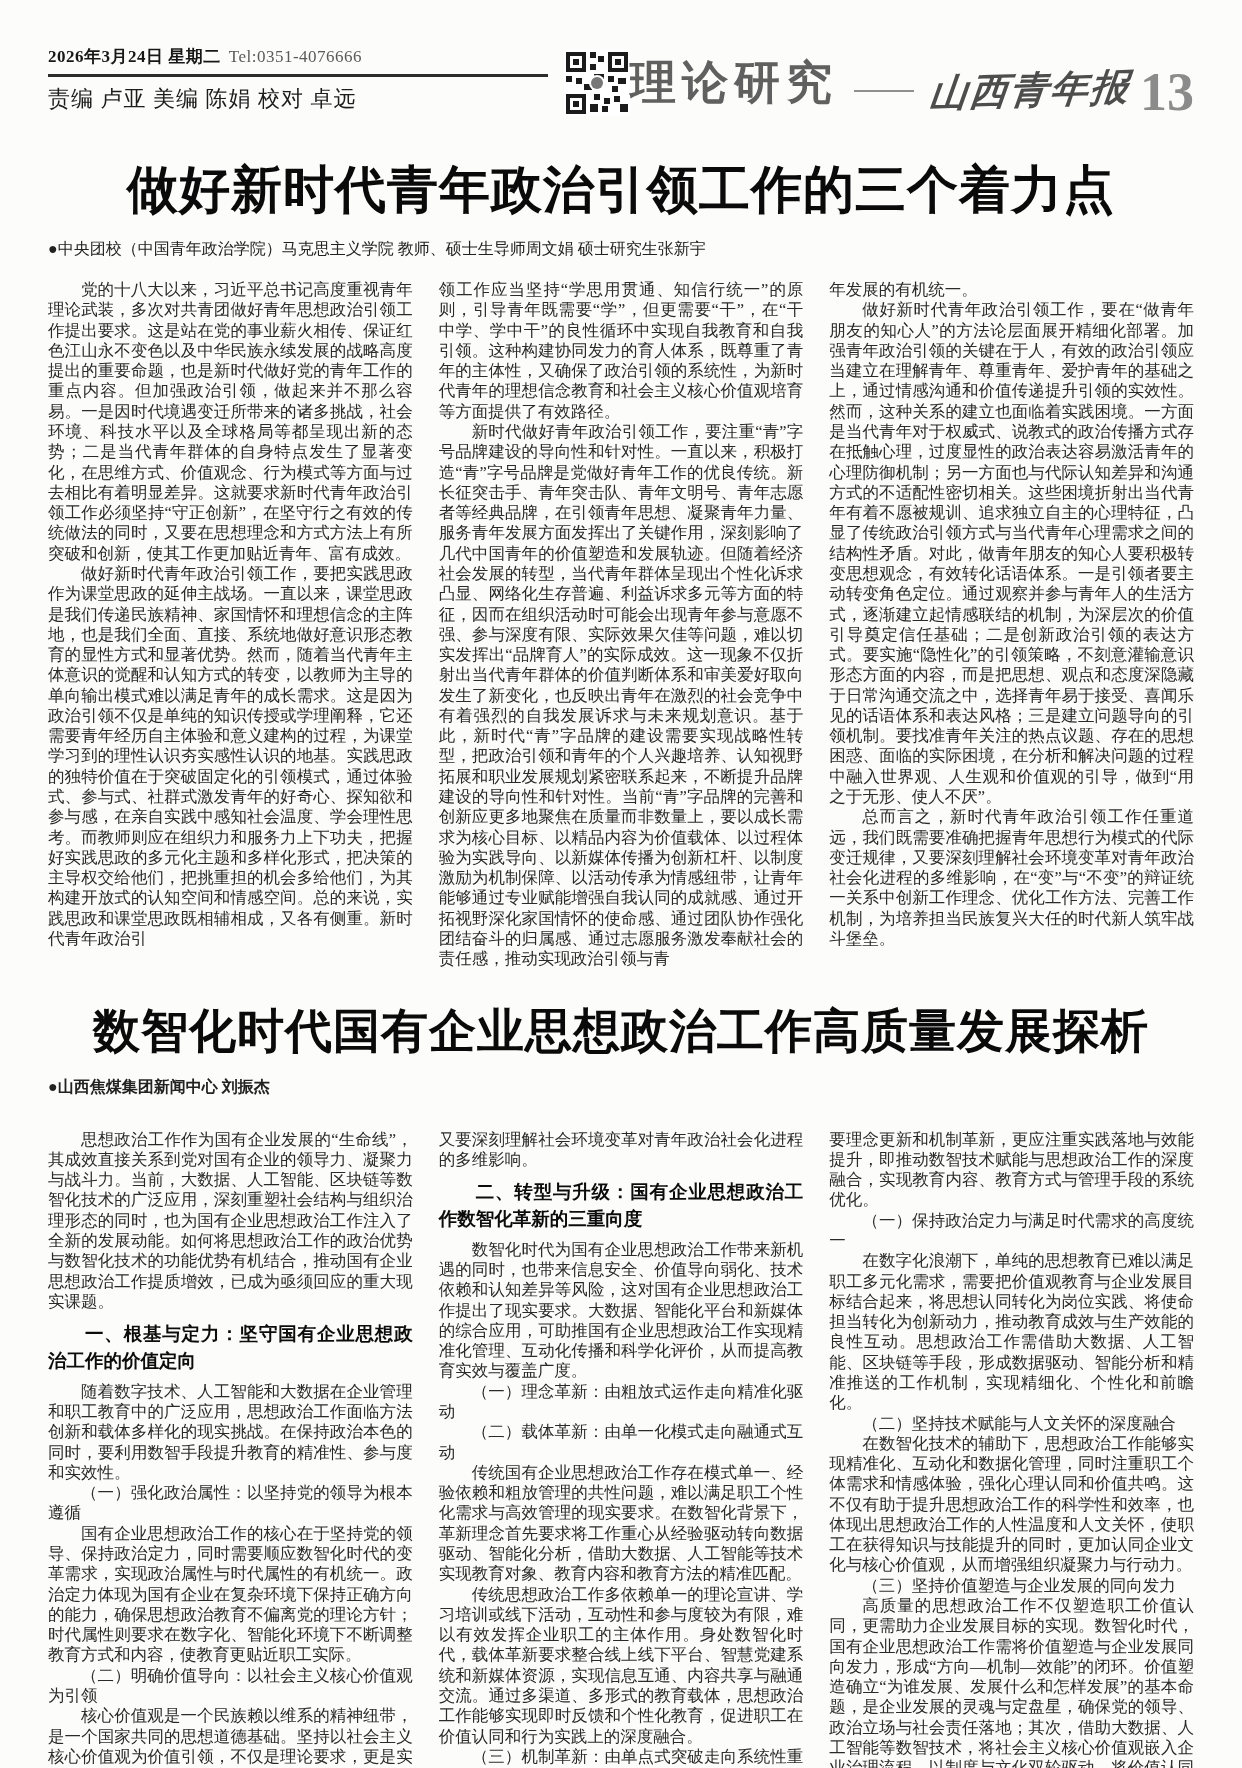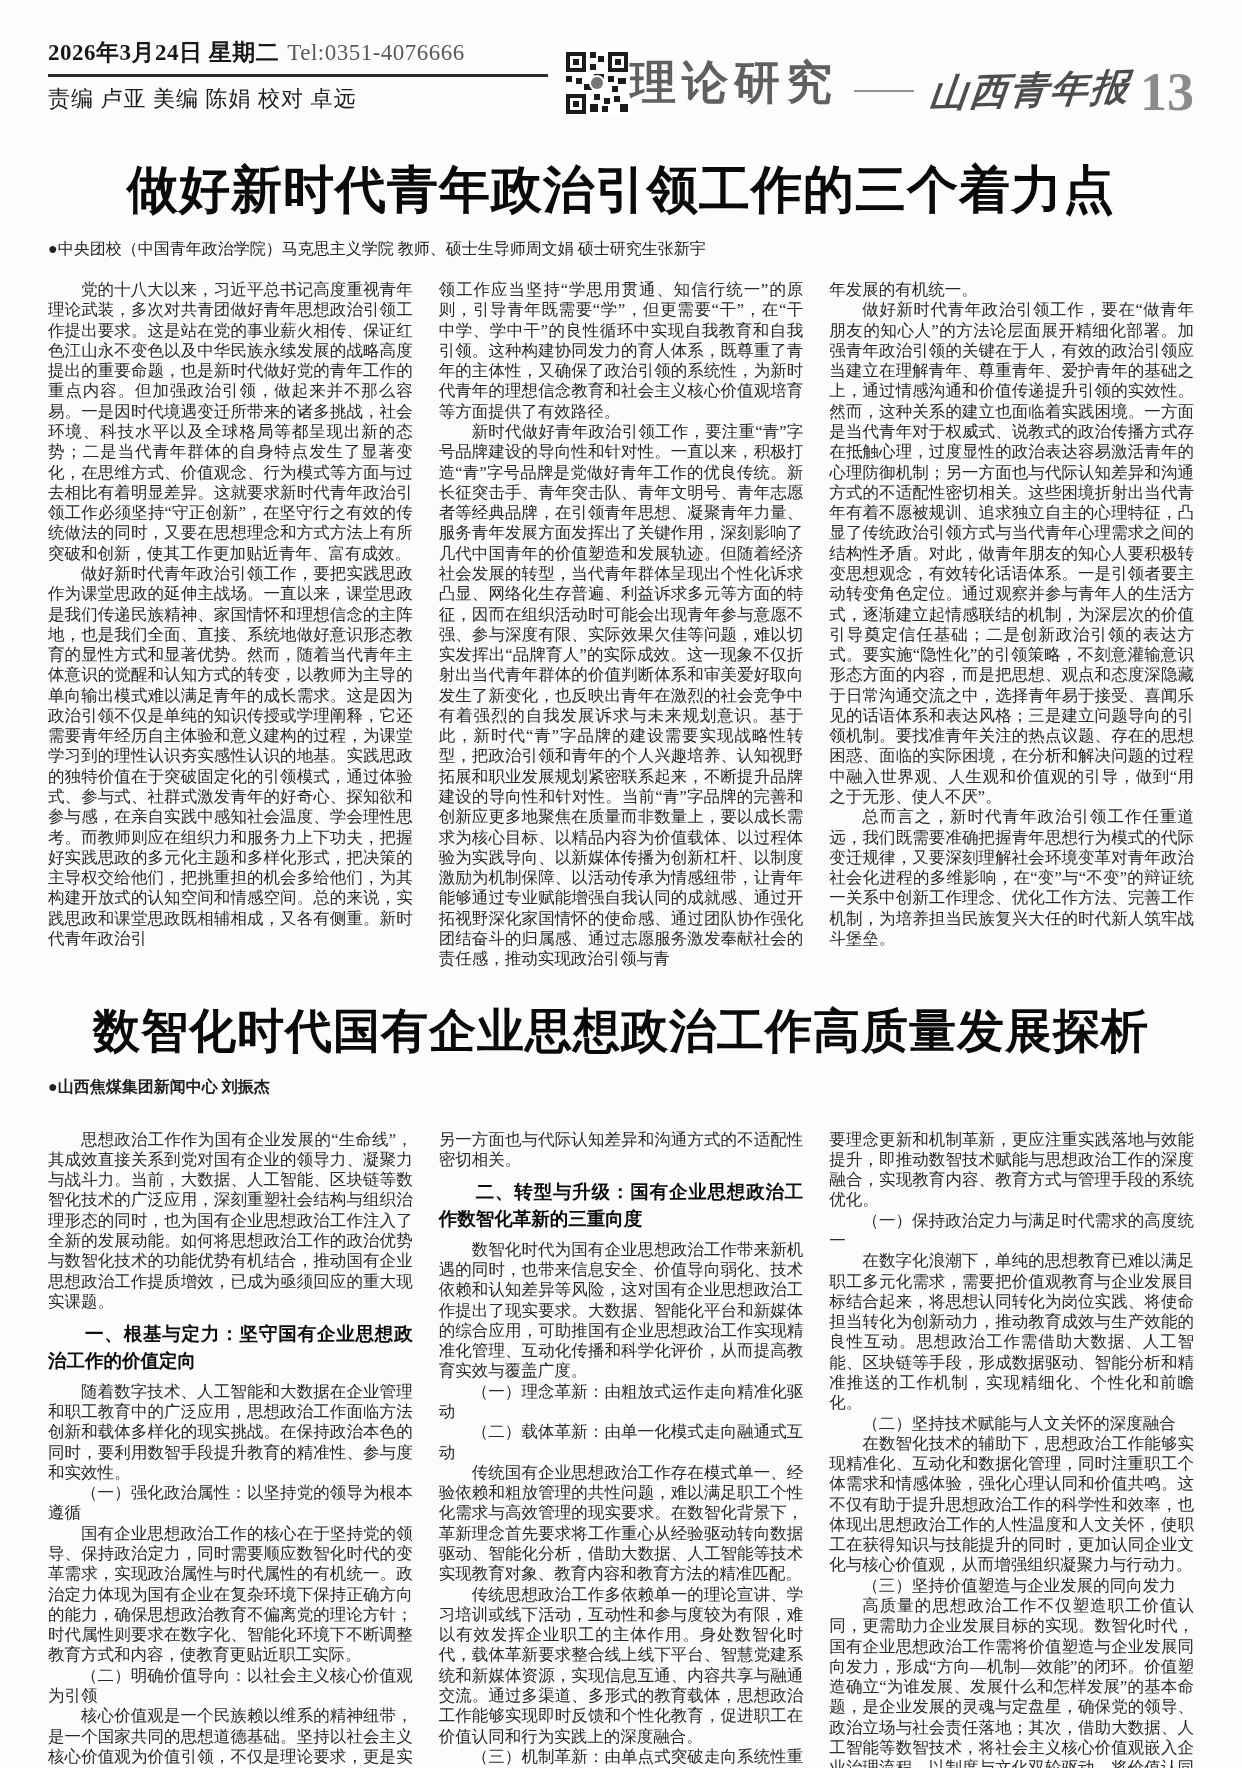--- a/index.html
+++ b/index.html
@@ -4,21 +4,21 @@
 <style>
   html,body { margin:0; padding:0; background:#d9d9d9; }
   .page {
     position:relative; width:1242px; height:1768px; margin:0 auto;
     background:#fcfcfb; box-sizing:border-box; padding:30px 48px 20px;
     font-family:"Liberation Serif", serif; color:#262626; overflow:hidden;
   }
   
   .header { display:flex; align-items:flex-end; gap:16px; height:86px; }
   .header-left { width:500px; padding-bottom:2px; }
-  .date-line { font-size:23px; font-weight:bold; color:#171717; letter-spacing:0.5px;margin-top:8px; }
+  .date-line { font-size:17px; font-weight:bold; color:#171717; letter-spacing:0.5px;margin-top:8px; }
   .date-line .tel { font-weight:normal; color:#5a5a5a; margin-left:8px; }
   .rule { border-top:3px solid #2c2c2c; margin:6px 0 7px; }
   .editors { font-size:22px; color:#1c1c1c; letter-spacing:1px; }
   .header-center { display:flex; align-items:center; gap:0; }
   .qr { width:66px; height:66px; display:block; }
   .section-title {
     font-size:46px; font-weight:900; color:#606060; letter-spacing:6px;
     font-family:"Liberation Serif", serif; line-height:1;
   }
   .dash-line { flex:1; border-top:2.5px solid #8f8f8f; margin-bottom:24px; }
@@ -136,21 +136,21 @@
       <div class="col">
           <p class="blk blk-p">思想政治工作作为国有企业发展的“生命线”，其成效直接关系到党对国有企业的领导力、凝聚力与战斗力。当前，大数据、人工智能、区块链等数智化技术的广泛应用，深刻重塑社会结构与组织治理形态的同时，也为国有企业思想政治工作注入了全新的发展动能。如何将思想政治工作的政治优势与数智化技术的功能优势有机结合，推动国有企业思想政治工作提质增效，已成为亟须回应的重大现实课题。</p>
           <p class="blk blk-h">一、根基与定力：坚守国有企业思想政治工作的价值定向</p>
           <p class="blk blk-p">随着数字技术、人工智能和大数据在企业管理和职工教育中的广泛应用，思想政治工作面临方法创新和载体多样化的现实挑战。在保持政治本色的同时，要利用数智手段提升教育的精准性、参与度和实效性。</p>
           <p class="blk blk-sub">（一）强化政治属性：以坚持党的领导为根本遵循</p>
           <p class="blk blk-p">国有企业思想政治工作的核心在于坚持党的领导、保持政治定力，同时需要顺应数智化时代的变革需求，实现政治属性与时代属性的有机统一。政治定力体现为国有企业在复杂环境下保持正确方向的能力，确保思想政治教育不偏离党的理论方针；时代属性则要求在数字化、智能化环境下不断调整教育方式和内容，使教育更贴近职工实际。</p>
           <p class="blk blk-sub">（二）明确价值导向：以社会主义核心价值观为引领</p>
           <p class="blk blk-p">核心价值观是一个民族赖以维系的精神纽带，是一个国家共同的思想道德基础。坚持以社会主义核心价值观为价值引领，不仅是理论要求，更是实践保障。通过系统化教育、制度化管理与机制化实践，将价值观念内化于心、外化于行，实现政治理念与企业使命的深度融合，为国有企业思想政治工作的高质量发展奠定坚实的思想基础。</p>
         </div>
       <div class="col">
-          <p class="blk blk-cont">另一方面也与代际认知差异和沟通方式的不适配性密切相关。</p>
+          <p class="blk blk-cont">又要深刻理解社会环境变革对青年政治社会化进程的多维影响。</p>
           <p class="blk blk-h">二、转型与升级：国有企业思想政治工作数智化革新的三重向度</p>
           <p class="blk blk-p">数智化时代为国有企业思想政治工作带来新机遇的同时，也带来信息安全、价值导向弱化、技术依赖和认知差异等风险，这对国有企业思想政治工作提出了现实要求。大数据、智能化平台和新媒体的综合应用，可助推国有企业思想政治工作实现精准化管理、互动化传播和科学化评价，从而提高教育实效与覆盖广度。</p>
           <p class="blk blk-sub">（一）理念革新：由粗放式运作走向精准化驱动</p>
           <p class="blk blk-sub">（二）载体革新：由单一化模式走向融通式互动</p>
           <p class="blk blk-p">传统国有企业思想政治工作存在模式单一、经验依赖和粗放管理的共性问题，难以满足职工个性化需求与高效管理的现实要求。在数智化背景下，革新理念首先要求将工作重心从经验驱动转向数据驱动、智能化分析，借助大数据、人工智能等技术实现教育对象、教育内容和教育方法的精准匹配。</p>
           <p class="blk blk-p">传统思想政治工作多依赖单一的理论宣讲、学习培训或线下活动，互动性和参与度较为有限，难以有效发挥企业职工的主体作用。身处数智化时代，载体革新要求整合线上线下平台、智慧党建系统和新媒体资源，实现信息互通、内容共享与融通交流。通过多渠道、多形式的教育载体，思想政治工作能够实现即时反馈和个性化教育，促进职工在价值认同和行为实践上的深度融合。</p>
           <p class="blk blk-sub">（三）机制革新：由单点式突破走向系统性重构</p>
         </div>
       <div class="col">
           <p class="blk blk-cont">要理念更新和机制革新，更应注重实践落地与效能提升，即推动数智技术赋能与思想政治工作的深度融合，实现教育内容、教育方式与管理手段的系统优化。</p>

